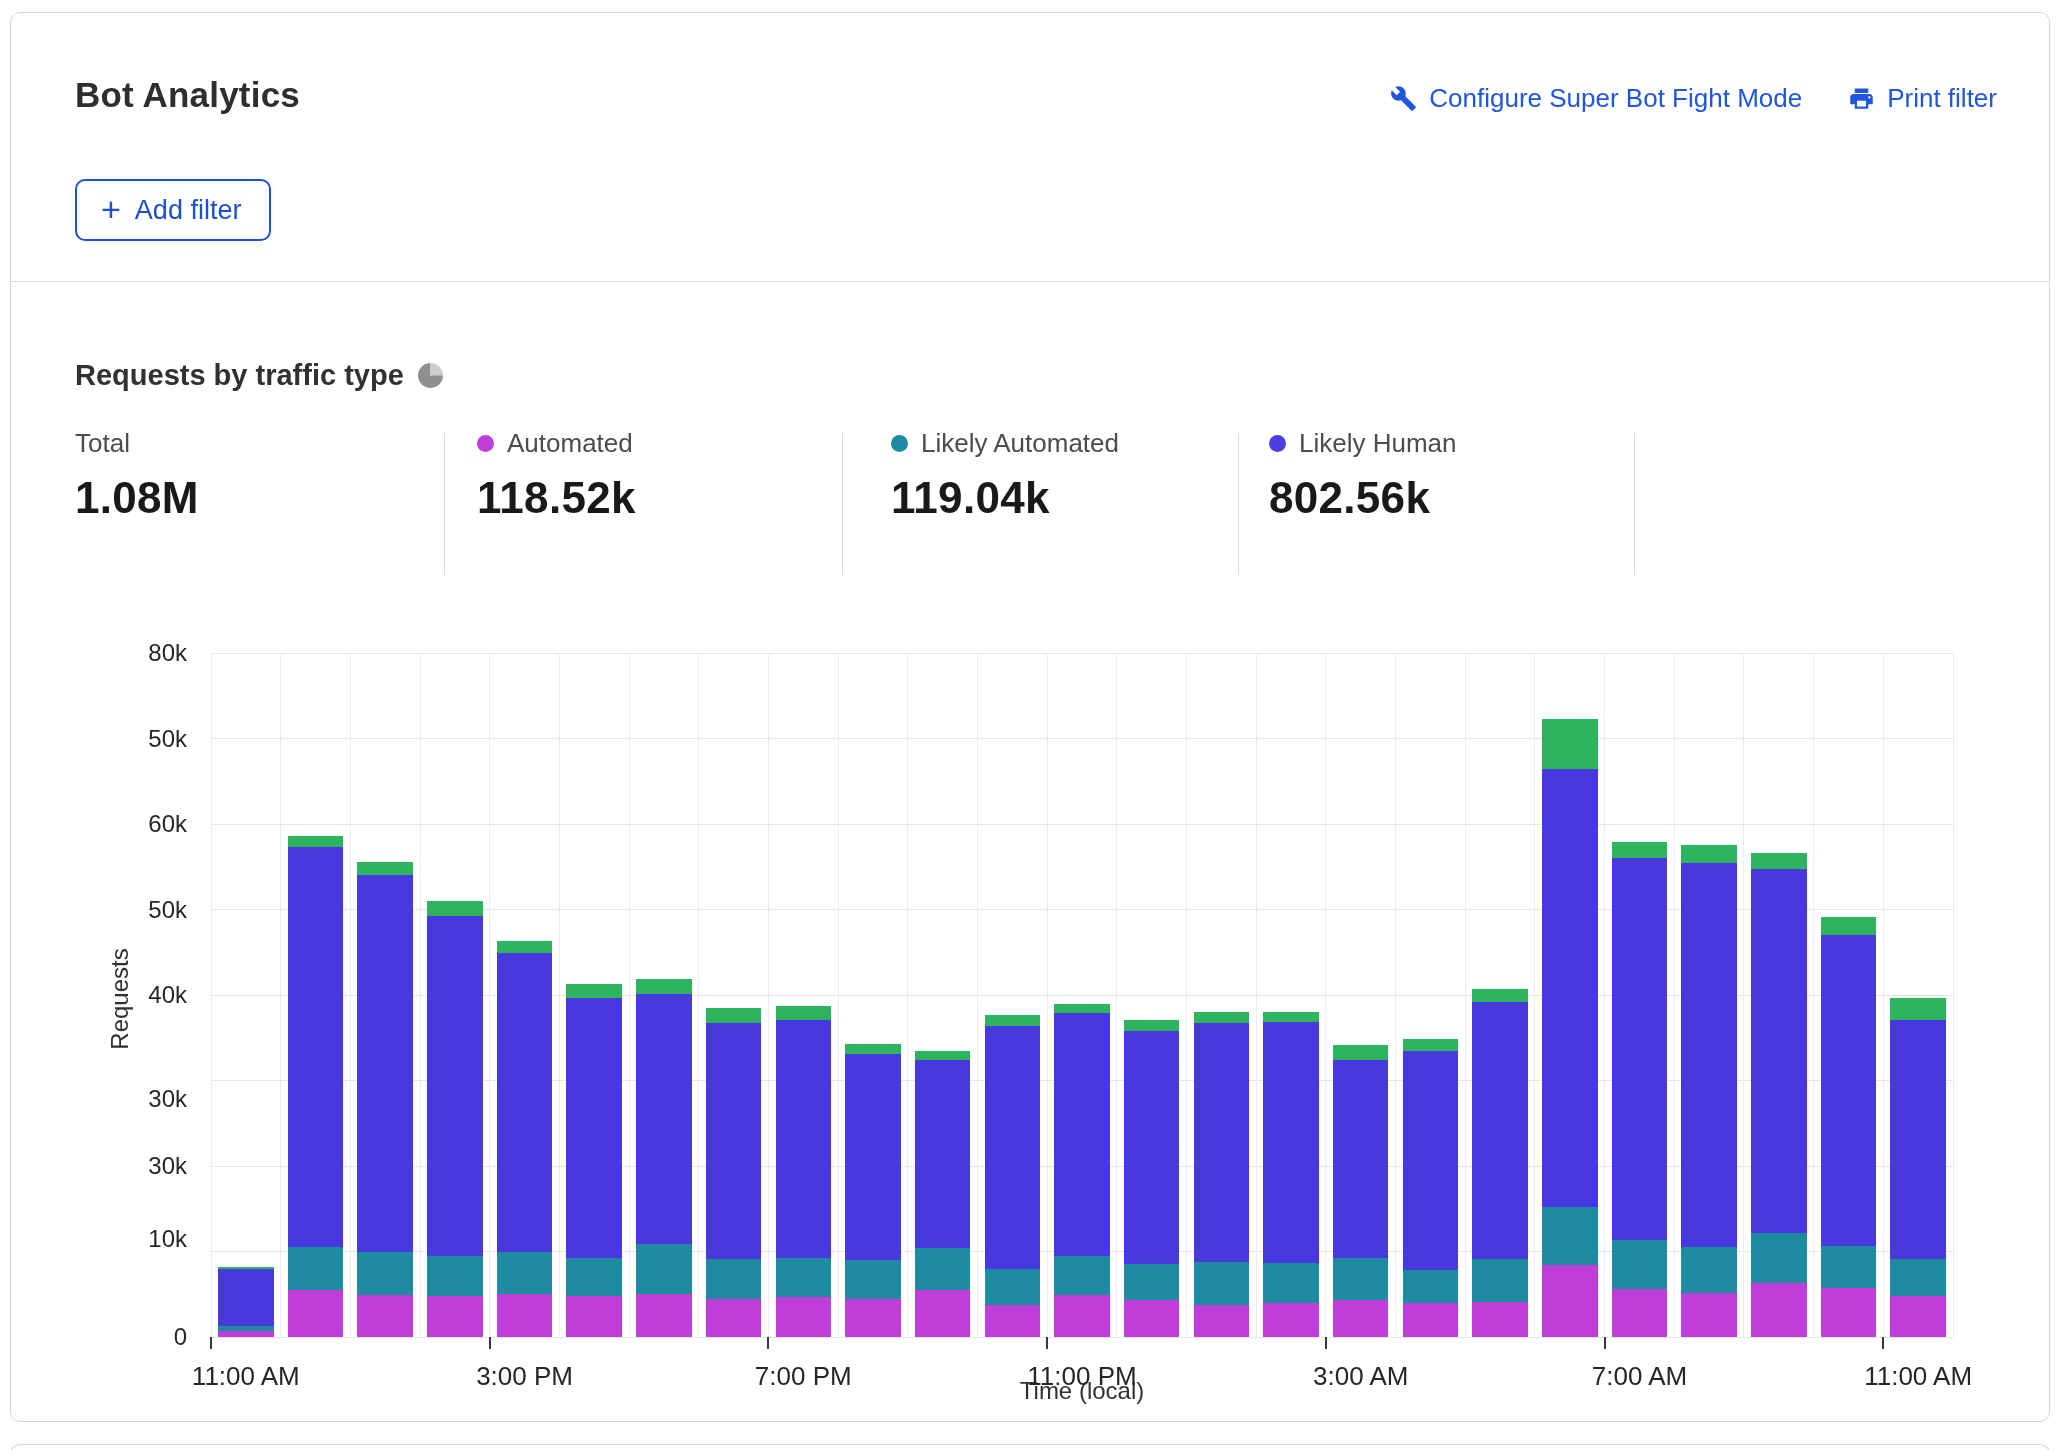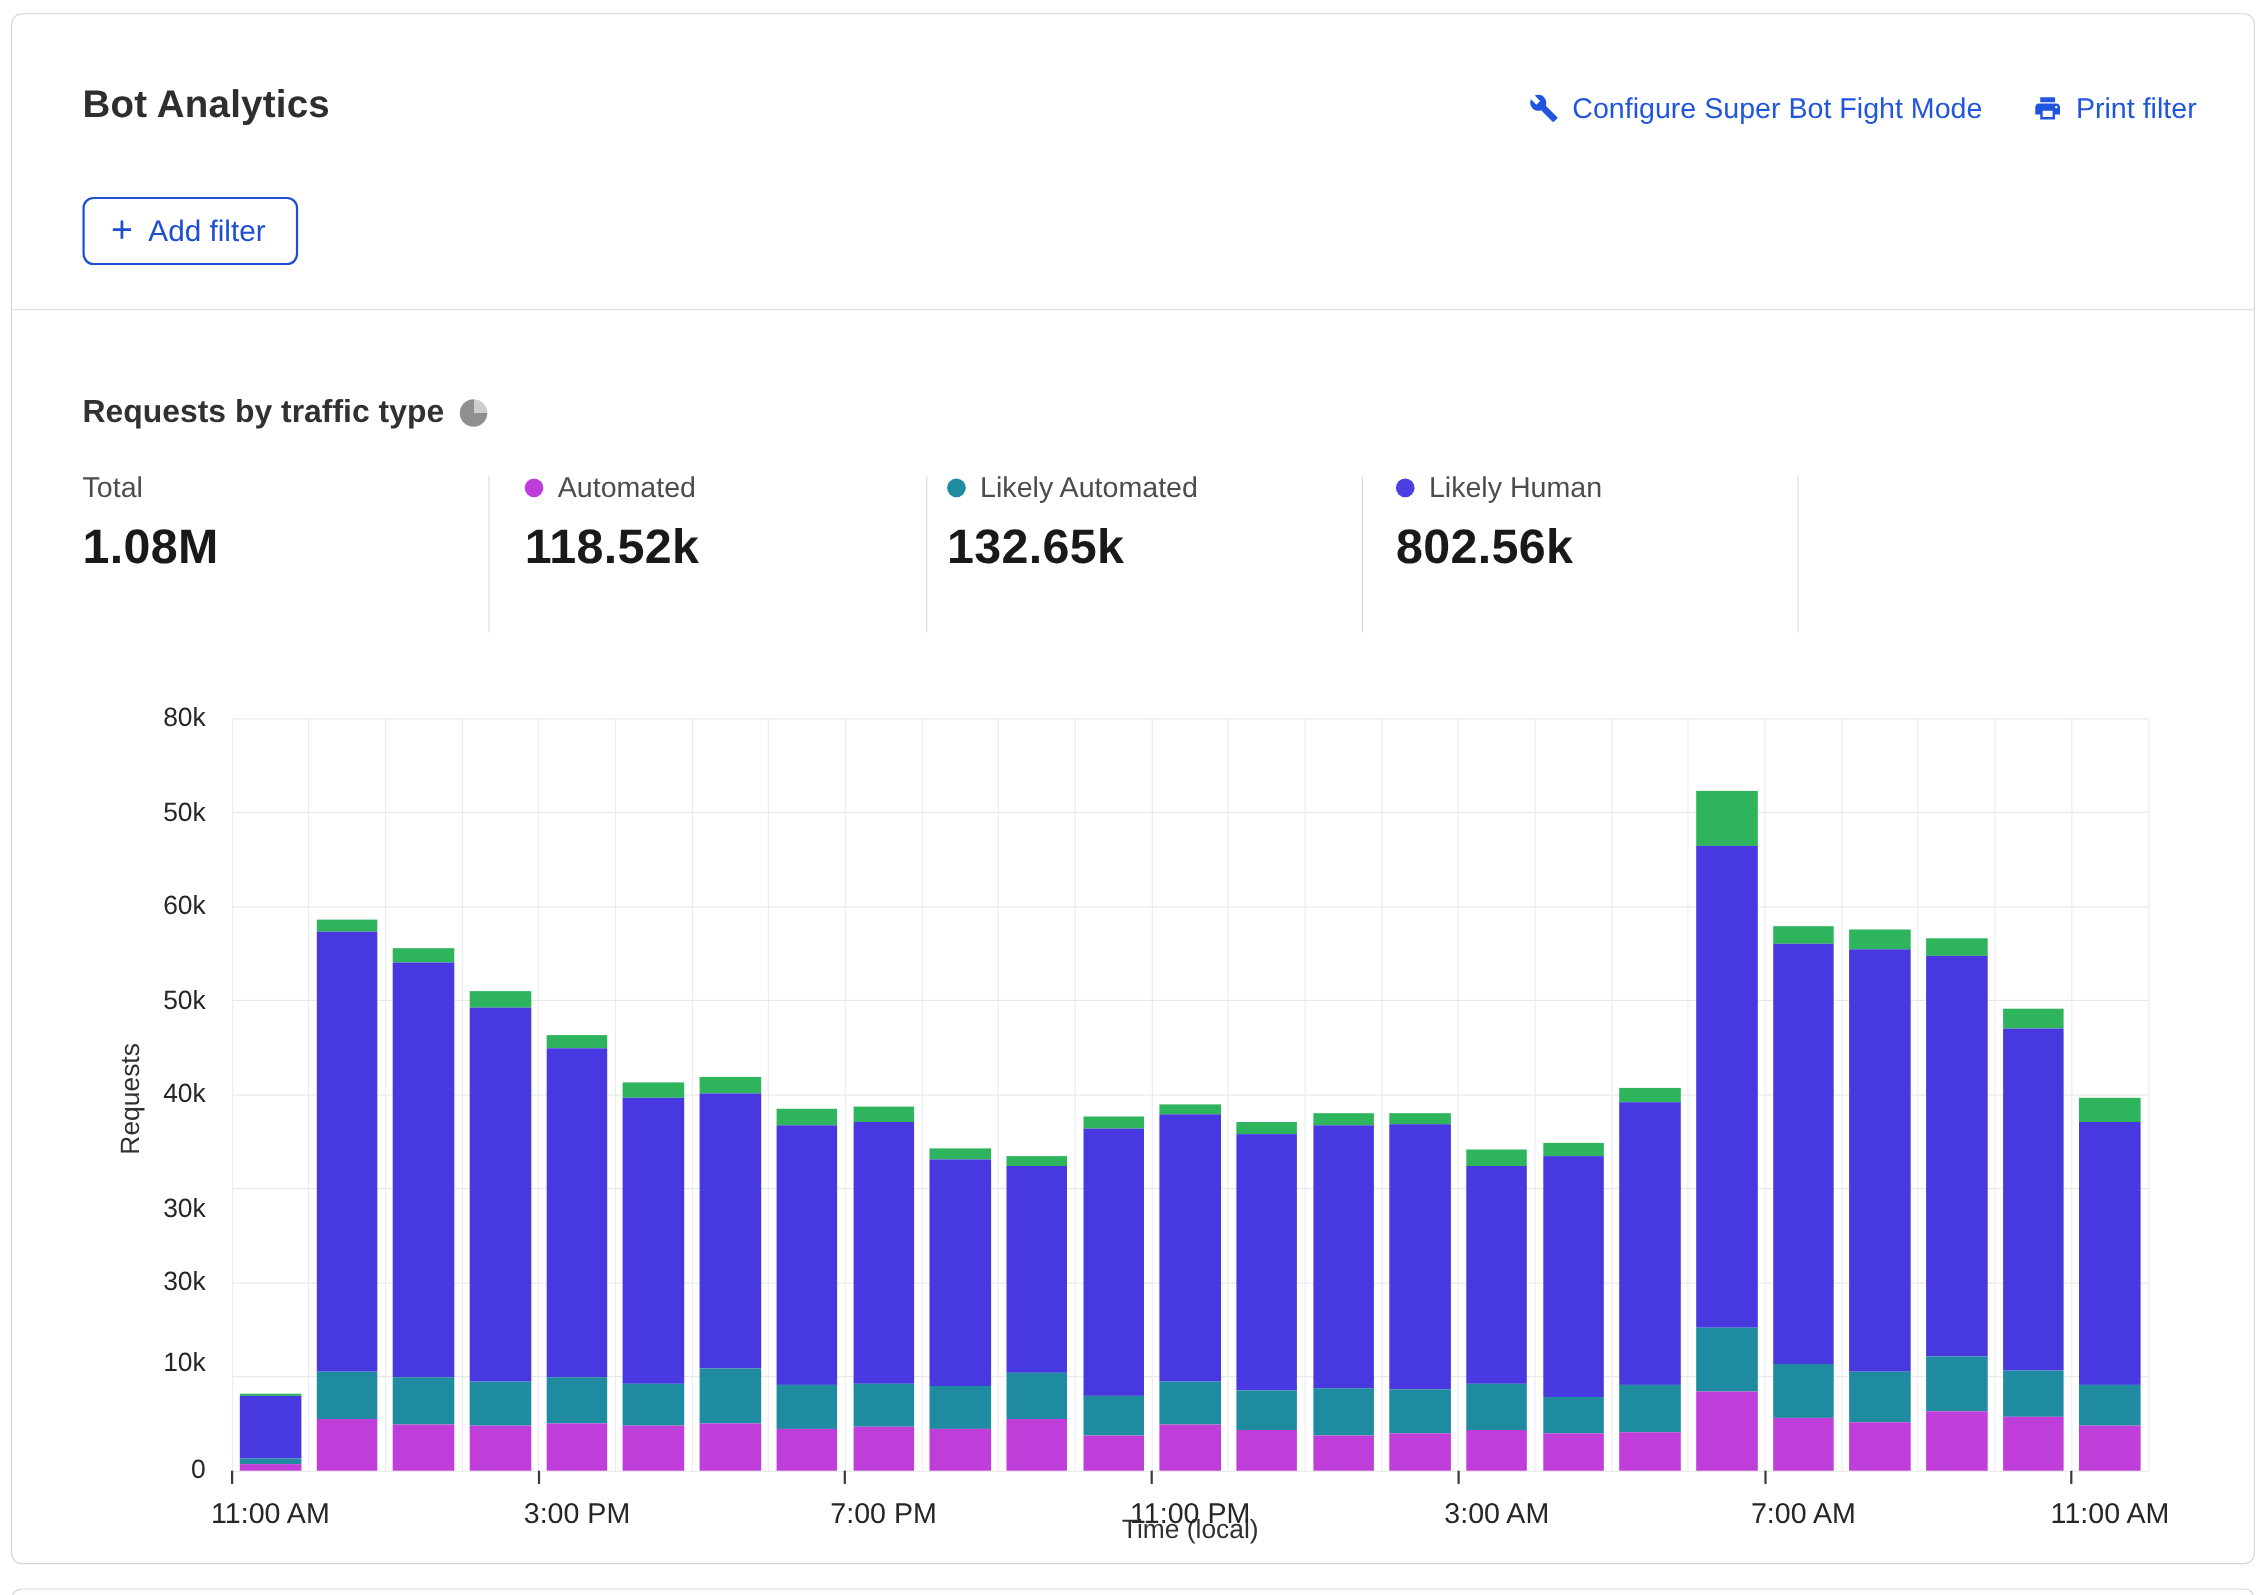--- a/index.html
+++ b/index.html
@@ -100,26 +100,26 @@
           </div>
           <div class="val">1.08M</div>
         </div>
         <div class="stat" style="left: 466px;">
           <div class="lab-row">
             <span class="dot" style="background: rgb(191, 61, 216);"></span>
             <span class="lab">Automated</span>
           </div>
           <div class="val">118.52k</div>
         </div>
-        <div class="stat" style="left: 850px;">
+        <div class="stat" style="left: 880px;">
           <div class="lab-row">
             <span class="dot" style="background: rgb(31, 139, 160);"></span>
             <span class="lab">Likely Automated</span>
           </div>
-          <div class="val">132.65k</div>
+          <div class="val">119.04k</div>
         </div>
         <div class="stat" style="left: 1258px;">
           <div class="lab-row">
             <span class="dot" style="background: rgb(76, 63, 226);"></span>
             <span class="lab">Likely Human</span>
           </div>
           <div class="val">802.56k</div>
         </div>
         <div class="stat-divider" style="left: 433px;"></div>
         <div class="stat-divider" style="left: 831px;"></div>

